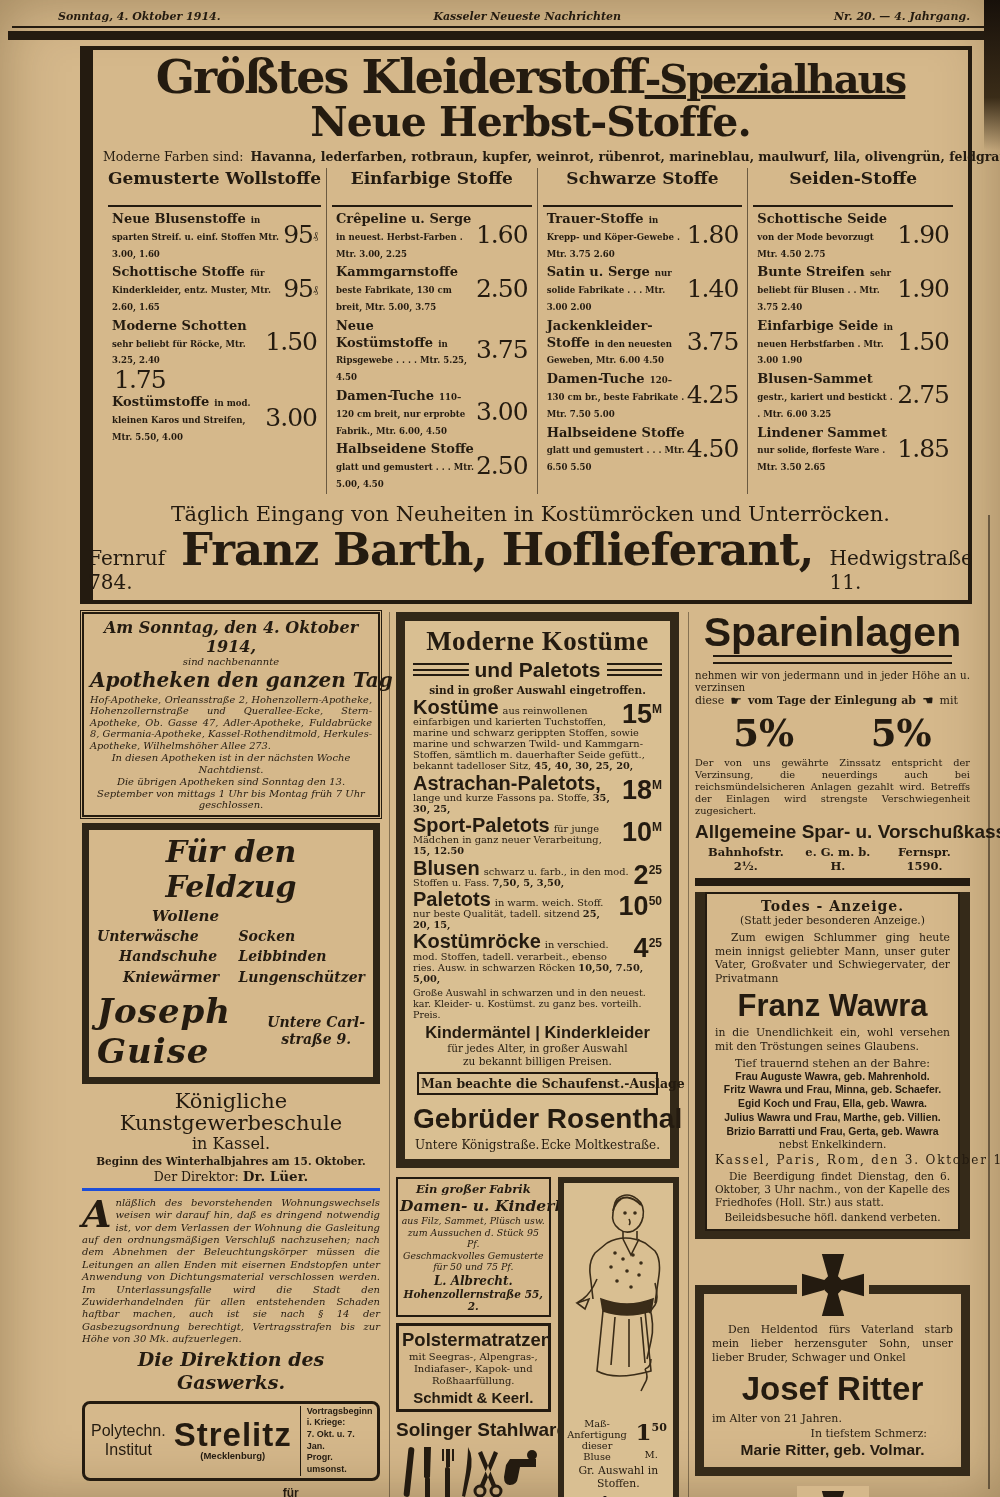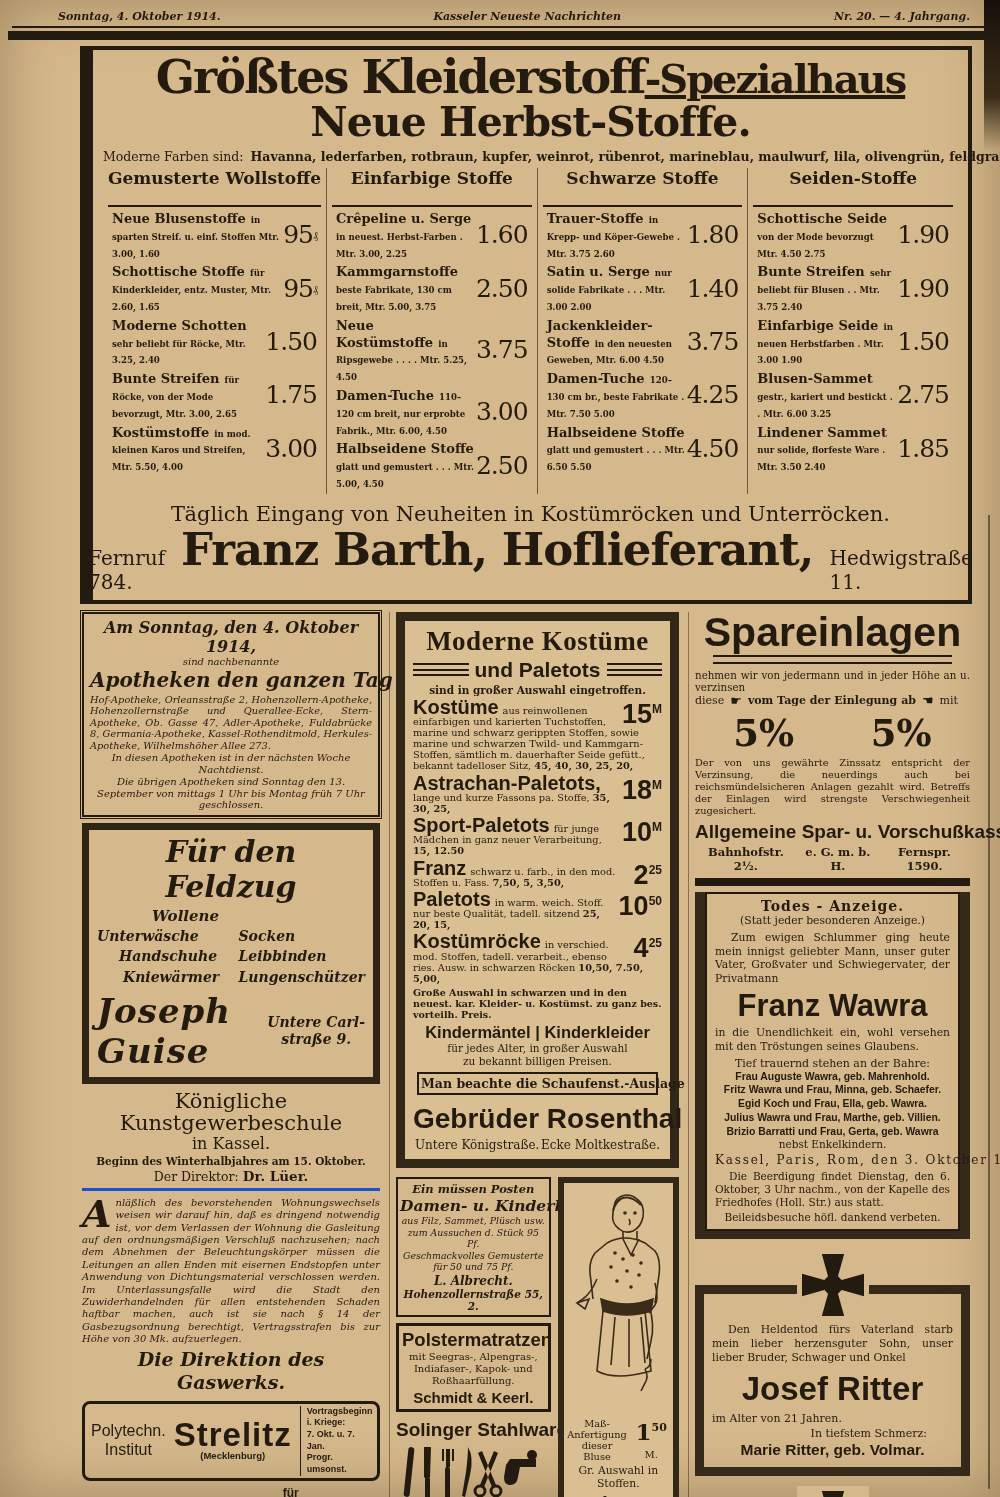--- a/index.html
+++ b/index.html
@@ -100,21 +100,21 @@
           background:linear-gradient(#241b10,#241b10) center/100% 2px no-repeat;}
   .ro-t2{font-weight:bold;font-size:21px;font-family:"Liberation Sans","DejaVu Sans",sans-serif;}
   .ro-intro{text-align:center;font-size:10.5px;font-weight:bold;margin:2px 0;}
   .ro-item{margin:3px 0;line-height:1.14;font-size:9.8px;overflow:hidden;}
   .ro-name{font-weight:bold;font-size:20px;font-family:"Liberation Sans","DejaVu Sans",sans-serif;
            line-height:.85;margin-right:4px;}
   .ro-big{float:right;font-weight:bold;font-size:27px;font-family:"Liberation Sans","DejaVu Sans",sans-serif;
           line-height:.85;margin:4px 0 0 5px;}
   .ro-big sup{font-size:12px;}
   .ro-prices{font-weight:bold;}
-  .ro-note{font-size:9.5px;font-weight:bold;line-height:1.16;margin:3px 0;}
+  .ro-note{font-size:9.5px;font-weight:normal;line-height:1.16;margin:3px 0;}
   .ro-kinder{text-align:center;font-weight:bold;font-size:16.5px;font-family:"Liberation Sans","DejaVu Sans",sans-serif;white-space:nowrap;}
   .ro-kindersub{text-align:center;font-size:10.5px;line-height:1.2;}
   .ro-boxed{border:2px solid #241b10;text-align:center;font-weight:bold;font-size:12.5px;padding:2px;margin:5px 4px;white-space:nowrap;}
   .ro-company{text-align:center;font-weight:bold;font-size:28px;font-family:"Liberation Sans","DejaVu Sans",sans-serif;margin-top:8px;white-space:nowrap;}
   .ro-addr{display:flex;justify-content:space-between;font-size:12px;padding:0 2px;margin-top:3px;}
 
   .mid-row{display:flex;gap:7px;margin-top:9px;}
   .mid-left{flex:1 1 56%;min-width:0;}
   .mid-right{flex:1 1 44%;min-width:0;}
 
@@ -216,21 +216,20 @@
           </div>
         <div class="k-item">
             <span class="k-item-text"><span class="k-item-name">Schottische Stoffe</span> <span class="k-item-desc">für Kinderkleider, entz. Muster, Mtr. 2.60, 1.65</span></span>
             <span class="k-item-price"><span>95</span><span class="k-item-unit">₰</span></span>
           </div>
         <div class="k-item">
             <span class="k-item-text"><span class="k-item-name">Moderne Schotten</span> <span class="k-item-desc">sehr beliebt für Röcke, Mtr. 3.25, 2.40</span></span>
             <span class="k-item-price">1.50</span>
           </div>
         <div class="k-item">
-            <span class="k-item-text"><span class="k-item-name">Bunte Streifen</span> <span class="k-item-desc">für Röcke, von der Mode bevorzugt, Mtr. 3.00, 2.65</span></span>
             <span class="k-item-price">1.75</span>
           </div>
         <div class="k-item">
             <span class="k-item-text"><span class="k-item-name">Kostümstoffe</span> <span class="k-item-desc">in mod. kleinen Karos und Streifen, Mtr. 5.50, 4.00</span></span>
             <span class="k-item-price">3.00</span>
           </div>
       </div>
 
       <div class="k-col">
         <div class="k-col-title">Einfarbige Stoffe</div>
@@ -292,21 +291,21 @@
           </div>
         <div class="k-item">
             <span class="k-item-text"><span class="k-item-name">Einfarbige Seide</span> <span class="k-item-desc">in neuen Herbstfarben . Mtr. 3.00 1.90</span></span>
             <span class="k-item-price">1.50</span>
           </div>
         <div class="k-item">
             <span class="k-item-text"><span class="k-item-name">Blusen-Sammet</span> <span class="k-item-desc">gestr., kariert und bestickt . . Mtr. 6.00 3.25</span></span>
             <span class="k-item-price">2.75</span>
           </div>
         <div class="k-item">
-            <span class="k-item-text"><span class="k-item-name">Lindener Sammet</span> <span class="k-item-desc">nur solide, florfeste Ware . Mtr. 3.50 2.40</span></span>
+            <span class="k-item-text"><span class="k-item-name">Lindener Sammet</span> <span class="k-item-desc">nur solide, florfeste Ware . Mtr. 3.50 2.65</span></span>
             <span class="k-item-price">1.85</span>
           </div>
       </div>
     </div>
     <div class="k-tagline">Täglich Eingang von Neuheiten in Kostümröcken und Unterröcken.</div>
     <div class="k-bottom">
       <span class="k-phone">Fernruf 784.</span>
       <span class="k-company">Franz Barth, Hoflieferant,</span>
       <span class="k-addr">Hedwigstraße 11.</span>
     </div>
@@ -388,39 +387,39 @@
         <div class="ro-t2row">
           <div class="triple"></div>
           <div class="ro-t2">und Paletots</div>
           <div class="triple"></div>
         </div>
         <div class="ro-intro">sind in großer Auswahl eingetroffen.</div>
 
         <p class="ro-item"><span class="ro-big"><span>15</span><sup>M</sup></span><span class="ro-name">Kostüme</span><span>aus reinwollenen einfarbigen und karierten Tuchstoffen, marine und schwarz gerippten Stoffen, sowie marine und schwarzen Twild- und Kammgarn-Stoffen, sämtlich m. dauerhafter Seide gefütt., bekannt tadelloser Sitz,</span> <span class="ro-prices">45, 40, 30, 25, 20,</span></p>
         <p class="ro-item"><span class="ro-big"><span>18</span><sup>M</sup></span><span class="ro-name">Astrachan-Paletots,</span><br><span>lange und kurze Fassons pa. Stoffe,</span> <span class="ro-prices">35, 30, 25,</span></p>
         <p class="ro-item"><span class="ro-big"><span>10</span><sup>M</sup></span><span class="ro-name">Sport-Paletots</span><span>für junge Mädchen in ganz neuer Verarbeitung,</span> <span class="ro-prices">15, 12.50</span></p>
-        <p class="ro-item"><span class="ro-big"><span>2</span><sup>25</sup></span><span class="ro-name">Franz</span><span>schwarz u. farb., in den mod. Stoffen u. Fass.</span> <span class="ro-prices">7,50, 5, 3,50,</span></p>
+        <p class="ro-item"><span class="ro-big"><span>2</span><sup>25</sup></span><span class="ro-name">Blusen</span><span>schwarz u. farb., in den mod. Stoffen u. Fass.</span> <span class="ro-prices">7,50, 5, 3,50,</span></p>
         <p class="ro-item"><span class="ro-big"><span>10</span><sup>50</sup></span><span class="ro-name">Paletots</span><span>in warm. weich. Stoff. nur beste Qualität, tadell. sitzend</span> <span class="ro-prices">25, 20, 15,</span></p>
         <p class="ro-item"><span class="ro-big"><span>4</span><sup>25</sup></span><span class="ro-name">Kostümröcke</span><span>in verschied. mod. Stoffen, tadell. verarbeit., ebenso ries. Ausw. in schwarzen Röcken</span> <span class="ro-prices">10,50, 7.50, 5,00,</span></p>
 
         <div class="ro-note">Große Auswahl in schwarzen und in den neuest. kar. Kleider- u. Kostümst. zu ganz bes. vorteilh. Preis.</div>
         <div class="ro-kinder">Kindermäntel | Kinderkleider</div>
         <div class="ro-kindersub"><span>für jedes Alter, in großer Auswahl</span><br><span>zu bekannt billigen Preisen.</span></div>
         <div class="ro-boxed">Man beachte die Schaufenst.-Auslage</div>
         <div class="ro-company">Gebrüder Rosenthal</div>
         <div class="ro-addr">
           <span>Untere Königstraße.</span>
           <span>Ecke Moltkestraße.</span>
         </div>
       </div>
 
       <div class="mid-row">
         <div class="mid-left">
           <div class="huete">
-            <div class="hu-l1">Ein müssen Posten</div>
+            <div class="hu-l1">Ein großer Fabrik</div>
             <div class="hu-title">Damen- u. Kinderhüte</div>
             <div class="hu-body"><span>aus Filz, Sammet, Plüsch usw.</span><br><span>zum Aussuchen d. Stück 95 Pf.</span><br><span>Geschmackvolles Gemusterte</span><br><span>für 50 und 75 Pf.</span></div>
             <div class="hu-co">L. Albrecht.</div>
             <div class="hu-addr">Hohenzollernstraße 55, 2.</div>
           </div>
 
           <div class="polster">
             <div class="po-title">Polstermatratzen</div>
             <div class="po-body"><span>mit Seegras-, Alpengras-,</span><br><span>Indiafaser-, Kapok- und</span><br><span>Roßhaarfüllung.</span></div>
             <div class="po-co">Schmidt &amp; Keerl.</div>

